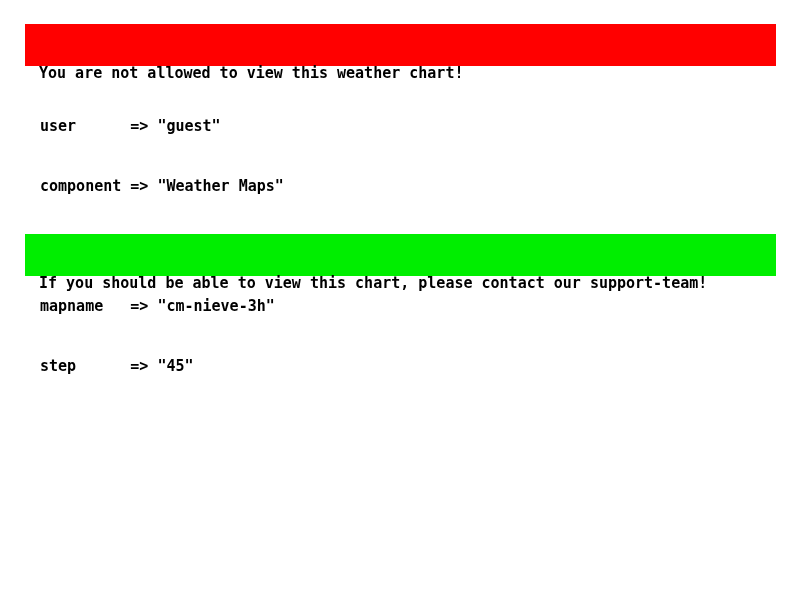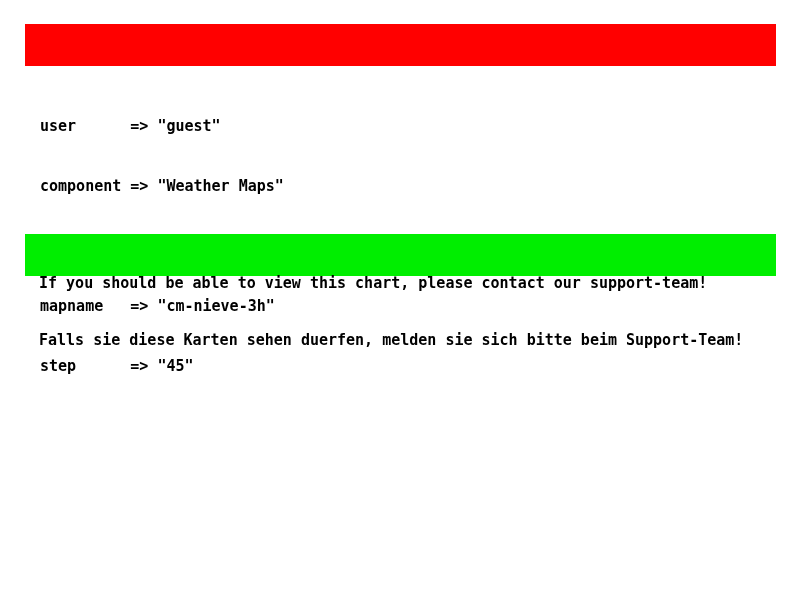--- a/index.html
+++ b/index.html
@@ -44,29 +44,29 @@
     display: flex;
     justify-content: space-between;
     line-height: 20px;
     white-space: pre;
   }
 </style>
 </head>
 <body>
 
 <div class="banner banner-error" style="background-color: rgb(255, 0, 0);">
+  <div>You are not allowed to view this weather chart!</div>
 </div>
 
 <div class="kv">
   <div class="kv-row"><span class="kv-key">user</span><span class="kv-arrow">=&gt;</span><span class="kv-value">"guest"</span></div>
   <div class="kv-row"><span class="kv-key">component</span><span class="kv-arrow">=&gt;</span><span class="kv-value">"Weather Maps"</span></div>
   <div class="kv-row"><span class="kv-key">map</span><span class="kv-arrow">=&gt;</span><span class="kv-value">"0013"</span></div>
   <div class="kv-row"><span class="kv-key">mapname</span><span class="kv-arrow">=&gt;</span><span class="kv-value">"cm-nieve-3h"</span></div>
   <div class="kv-row"><span class="kv-key">step</span><span class="kv-arrow">=&gt;</span><span class="kv-value">"45"</span></div>
 </div>
 
 <div class="banner banner-info" style="background-color: rgb(0, 238, 0);">
   <div>If you should be able to view this chart, please contact our support-team!</div>
-  <div>Falls sie diese Karten sehen duerfen, melden sie sich bitte beim Support-Team!</div>
 </div>
 
 <div class="footer">
 </div>
 
 </body></html>

